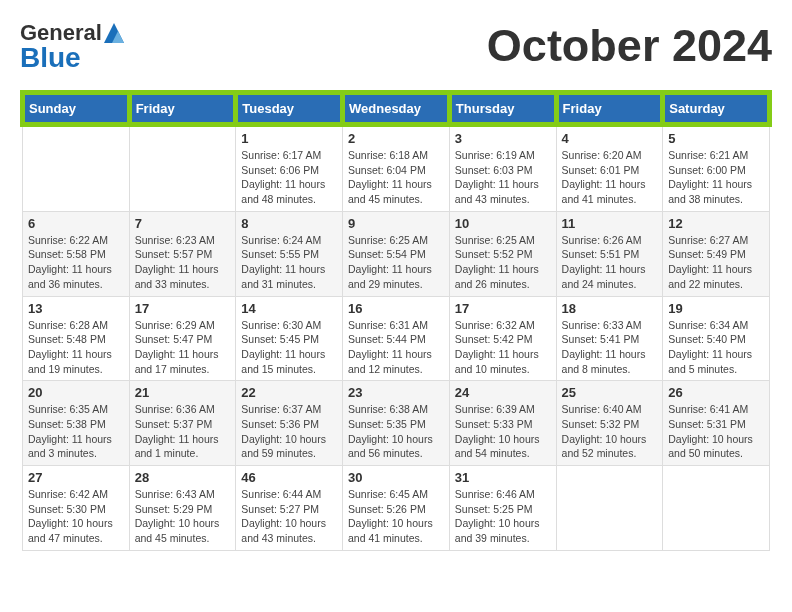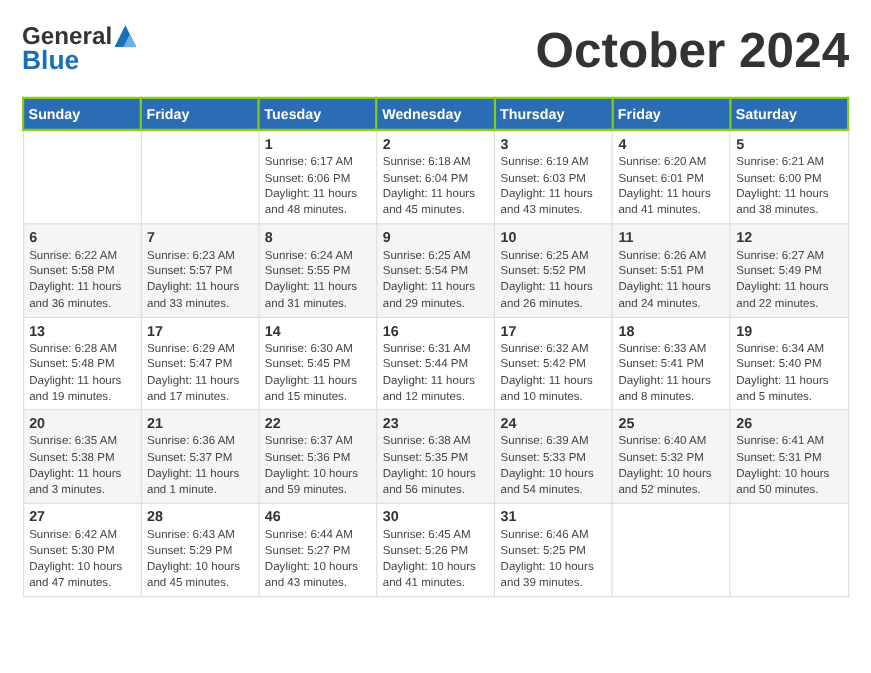--- a/index.html
+++ b/index.html
@@ -51,21 +51,21 @@
       border-collapse: collapse;
       font-size: 11px;
     }
     .calendar th {
       background: #2a6db5;
       color: #fff;
       padding: 6px 4px;
       text-align: left;
       font-size: 13px;
       font-weight: bold;
-      border: 2px solid #84cc16;
+      border: 5px solid #84cc16;
     }
     .calendar td {
       border: 1px solid #ddd;
       padding: 4px 5px;
       vertical-align: top;
       min-height: 80px;
       width: 107px;
       background: #fff;
     }
     .calendar tr:nth-child(even) td {
@@ -91,21 +91,21 @@
 
 <div class="header">
   <div class="logo">
     <div class="logo-text">
       <span class="logo-general">General</span>
       <svg class="logo-icon" viewBox="0 0 20 20">
         <polygon points="0,20 10,0 20,20" fill="#1a6fba"></polygon>
         <polygon points="8,20 14,8 20,20" fill="#6ab0e0"></polygon>
       </svg>
     </div>
-    <div style="font-size:24px; font-weight:bold; color:#1a6fba; margin-top:-4px;">Blue</div>
+    <div style="font-size:28px; font-weight:bold; color:#1a6fba; margin-top:-4px;">Blue</div>
   </div>
   <div class="title-block">
     <div class="month-title">October 2024</div>
   </div>
 </div>
 
 <table class="calendar">
   <thead>
     <tr>
     <th>Sunday</th>

